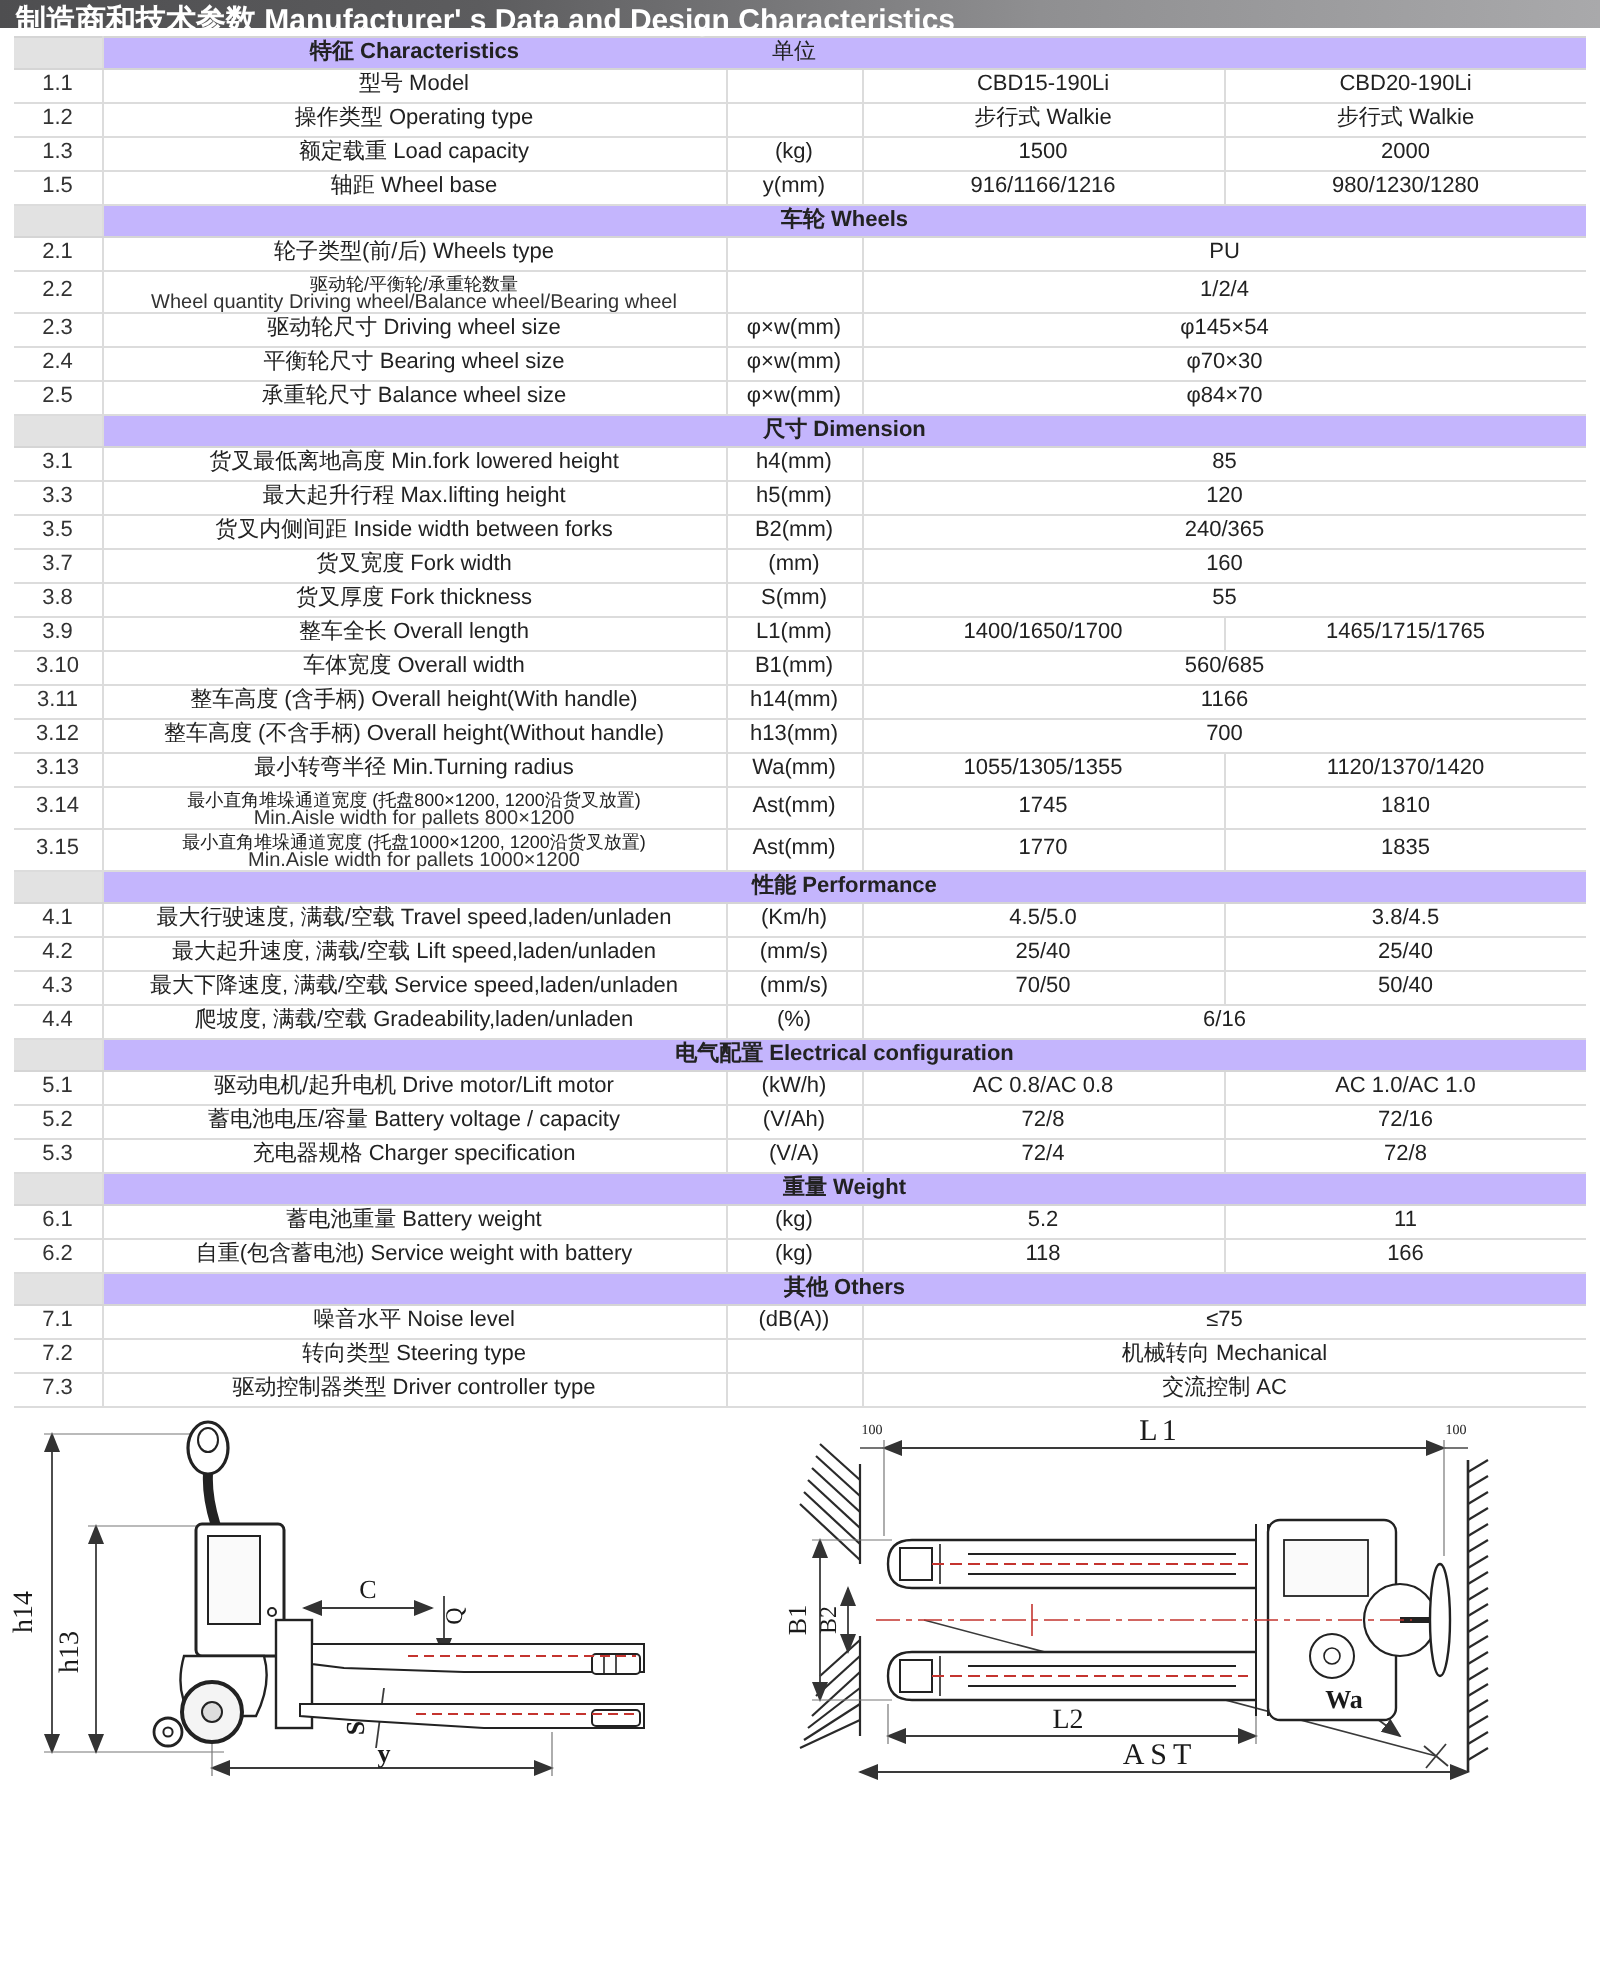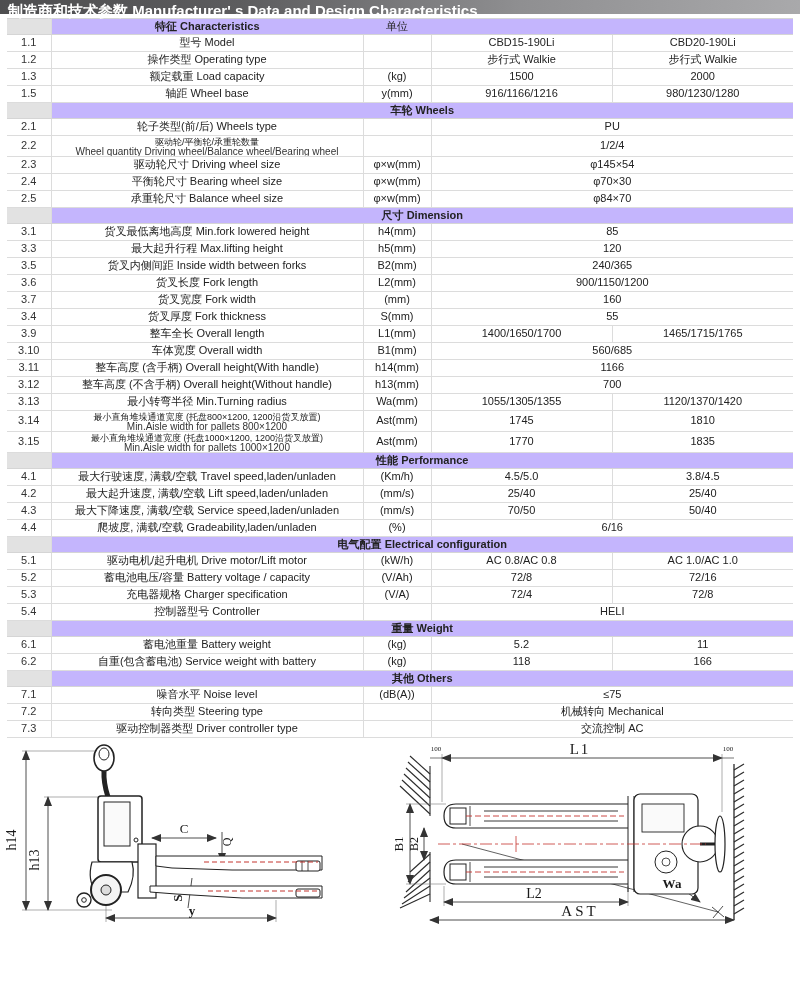--- a/index.html
+++ b/index.html
@@ -139,33 +139,27 @@
         <td class="unit">h5(mm)</td>
         <td class="vm" colspan="2">120</td>
       </tr>
       <tr>
         <td class="no">3.5</td>
         <td class="desc">货叉内侧间距 Inside width between forks</td>
         <td class="unit">B2(mm)</td>
         <td class="vm" colspan="2">240/365</td>
       </tr>
       <tr>
-        <td class="no">3.6</td>
-        <td class="desc">货叉长度 Fork length</td>
-        <td class="unit">L2(mm)</td>
-        <td class="vm" colspan="2">900/1150/1200</td>
-      </tr>
-      <tr>
         <td class="no">3.7</td>
         <td class="desc">货叉宽度 Fork width</td>
         <td class="unit">(mm)</td>
         <td class="vm" colspan="2">160</td>
       </tr>
       <tr>
-        <td class="no">3.4</td>
+        <td class="no">3.8</td>
         <td class="desc">货叉厚度 Fork thickness</td>
         <td class="unit">S(mm)</td>
         <td class="vm" colspan="2">55</td>
       </tr>
       <tr>
         <td class="no">3.9</td>
         <td class="desc">整车全长 Overall length</td>
         <td class="unit">L1(mm)</td>
         <td class="v1">1400/1650/1700</td>
         <td class="v2">1465/1715/1765</td>
@@ -263,26 +257,20 @@
         <td class="unit">(V/Ah)</td>
         <td class="v1">72/8</td>
         <td class="v2">72/16</td>
       </tr>
       <tr>
         <td class="no">5.3</td>
         <td class="desc">充电器规格 Charger specification</td>
         <td class="unit">(V/A)</td>
         <td class="v1">72/4</td>
         <td class="v2">72/8</td>
-      </tr>
-      <tr>
-        <td class="no">5.4</td>
-        <td class="desc">控制器型号 Controller</td>
-        <td class="unit"></td>
-        <td class="vm" colspan="2">HELI</td>
       </tr>
       <tr class="sec">
         <td class="no"></td>
         <td class="desc" colspan="4">重量 Weight</td>
       </tr>
       <tr>
         <td class="no">6.1</td>
         <td class="desc">蓄电池重量 Battery weight</td>
         <td class="unit">(kg)</td>
         <td class="v1">5.2</td>

